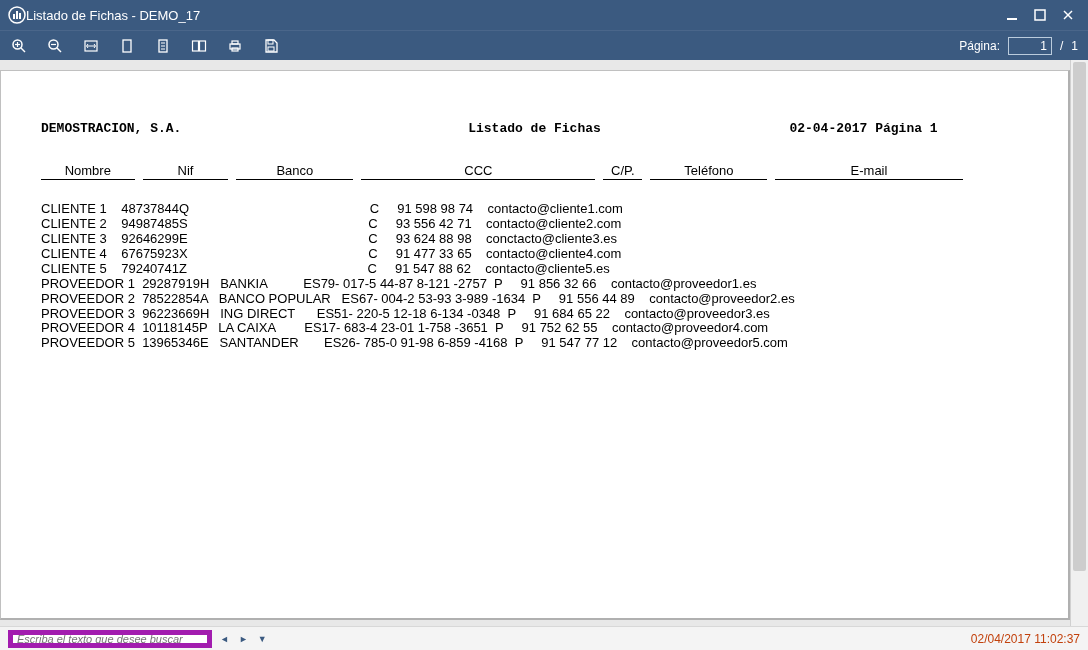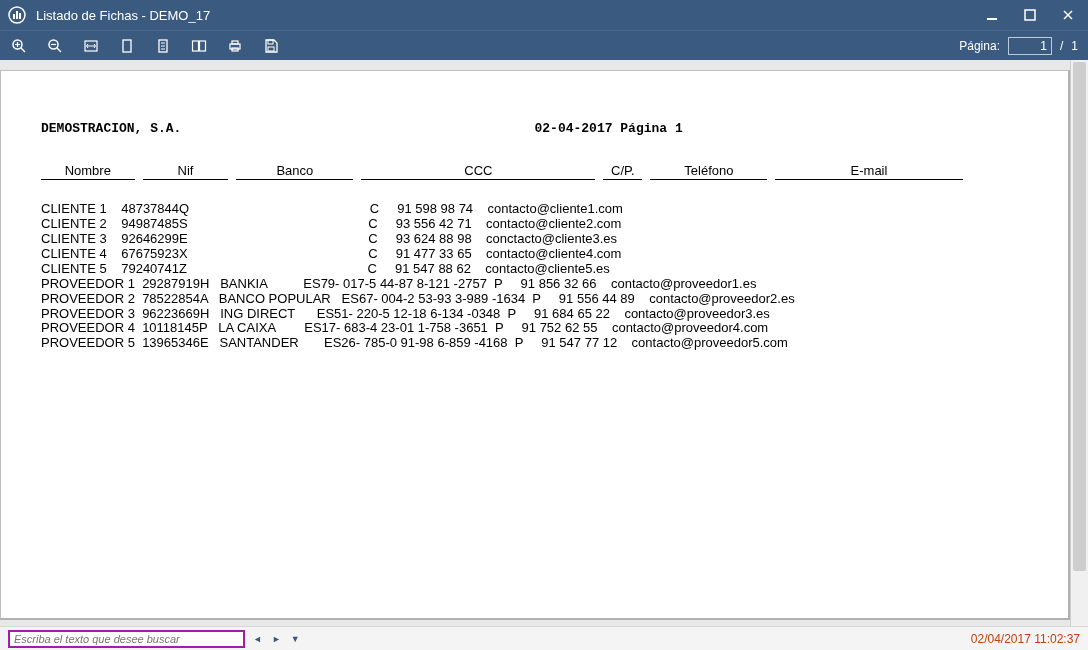--- a/index.html
+++ b/index.html
@@ -16,21 +16,20 @@
     display: flex; flex-direction: column;
     background: #fff;
   }
   
   .titlebar {
     height: 30px;
     background: #3B5A80;
     color: #fff;
     display: flex; align-items: center;
     padding: 0 6px 0 8px;
-    gap: 10px;
     font-size: 13px;
   }
   .titlebar .app-icon {
     width: 18px; height: 18px;
     display:flex; align-items:center; justify-content:center;
   }
   .titlebar .title { flex: 0 0 auto; }
   .titlebar-spacer { flex: 1; }
   .win-btn {
     width: 28px; height: 20px;
@@ -90,21 +89,21 @@
     font-size: 13px;
     color: #000;
   }
   .report-header {
     display: flex;
     font-weight: bold;
     margin-bottom: 28px;
   }
   .report-header .h-left { flex:1; text-align:left;}
   .report-header .h-center{ flex:1; text-align:center;}
-  .report-header .h-right{ flex:1; text-align:left;}
+  .report-header .h-right{ flex:1; text-align:center;}
   .data-block { white-space: pre; line-height: 1.15; font-family:Liberation Sans, sans-serif;}
   
   .vscroll {
     position:absolute; right:0; top:0; bottom:0; width:18px;
     background:#f0f0f0; border-left:1px solid #d0d0d0;
   }
   .vscroll .thumb {
     position:absolute; left:2px; right:2px; top:2px; height:90%;
     background:#cdcdcd; border-radius:2px;
   }
@@ -113,22 +112,22 @@
     height: 24px;
     background: #f4f4f4;
     border-top: 1px solid #d8d8d8;
     display: flex; align-items: center;
     padding: 0 8px;
     gap: 6px;
     font-size: 12px;
     color: #444;
   }
   .search-input {
-    width: 237px; height: 18px;
-    border: 2px solid #a21caf;
+    width: 204px; height: 18px;
+    border: 5px solid #a21caf;
     font-style: italic;
     color: #888;
     padding: 0 4px;
     font-size: 11px;
   }
   .tri { font-size:9px; color:#3B5A80; cursor:pointer; padding:0 2px;}
   .status-spacer{flex:1;}
   .clock{color:#c2410c;}
   svg { display:block; }
 </style>
@@ -231,20 +230,21 @@
       <span>1</span>
     </div>
   </div>
 
   <div class="viewport">
     <div class="page-wrapper">
       <div class="page">
 
         <div class="report-header">
           <span class="h-left">DEMOSTRACION, S.A.</span>
+          <span class="h-center">Listado de Fichas</span>
           <span class="h-right">02-04-2017 Página 1</span>
         </div>
 
         <div id="col-header" class="data-block" style="margin-bottom: 22px; white-space: nowrap;"><span style="display:inline-block;width:93.6px;text-align:center;border-bottom:1px solid #000;margin-right:8px;">Nombre</span><span style="display:inline-block;width:85.8px;text-align:center;border-bottom:1px solid #000;margin-right:8px;">Nif</span><span style="display:inline-block;width:117px;text-align:center;border-bottom:1px solid #000;margin-right:8px;">Banco</span><span style="display:inline-block;width:234px;text-align:center;border-bottom:1px solid #000;margin-right:8px;">CCC</span><span style="display:inline-block;width:39px;text-align:center;border-bottom:1px solid #000;margin-right:8px;">C/P.</span><span style="display:inline-block;width:117px;text-align:center;border-bottom:1px solid #000;margin-right:8px;">Teléfono</span><span style="display:inline-block;width:187.2px;text-align:center;border-bottom:1px solid #000;margin-right:8px;">E-mail</span></div>
         <div id="data-rows" class="data-block">CLIENTE 1    48737844Q                                                  C     91 598 98 74    contacto@cliente1.com
 CLIENTE 2    94987485S                                                  C     93 556 42 71    contacto@cliente2.com
 CLIENTE 3    92646299E                                                  C     93 624 88 98    conctacto@cliente3.es
 CLIENTE 4    67675923X                                                  C     91 477 33 65    contacto@cliente4.com
 CLIENTE 5    79240741Z                                                  C     91 547 88 62    contacto@cliente5.es
 PROVEEDOR 1  29287919H   BANKIA          ES79- 017-5 44-87 8-121 -2757  P     91 856 32 66    contacto@proveedor1.es

